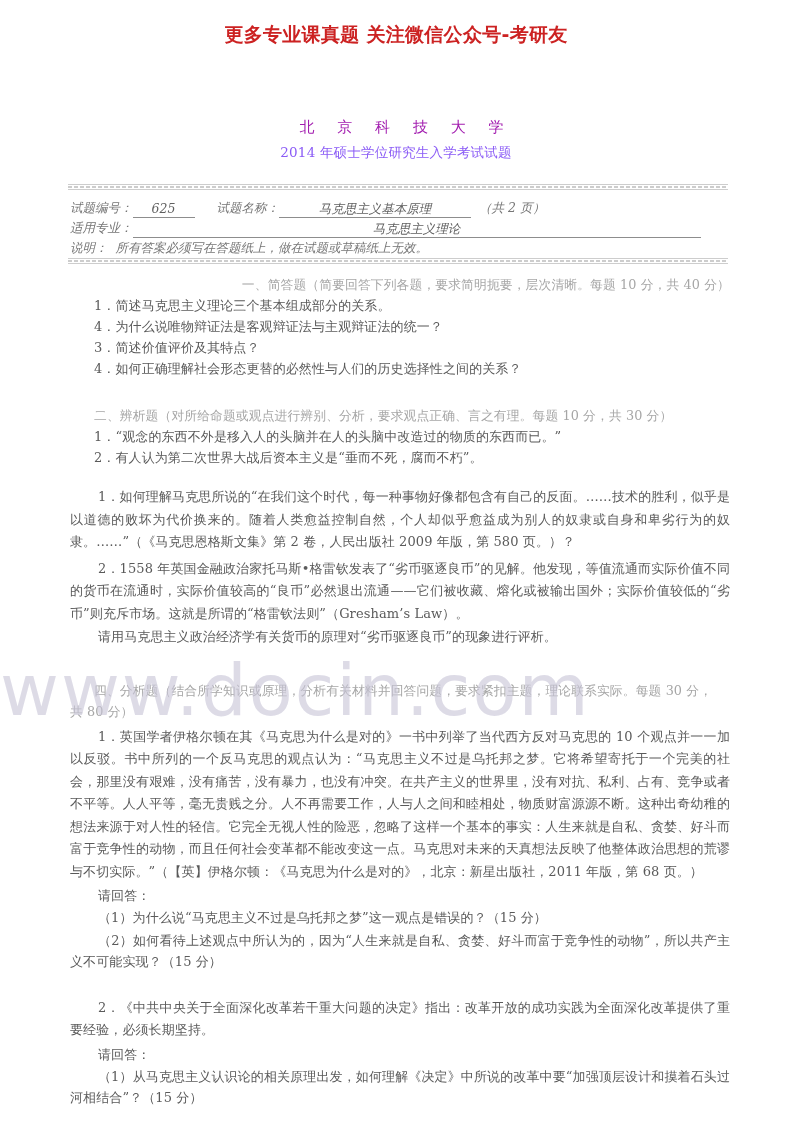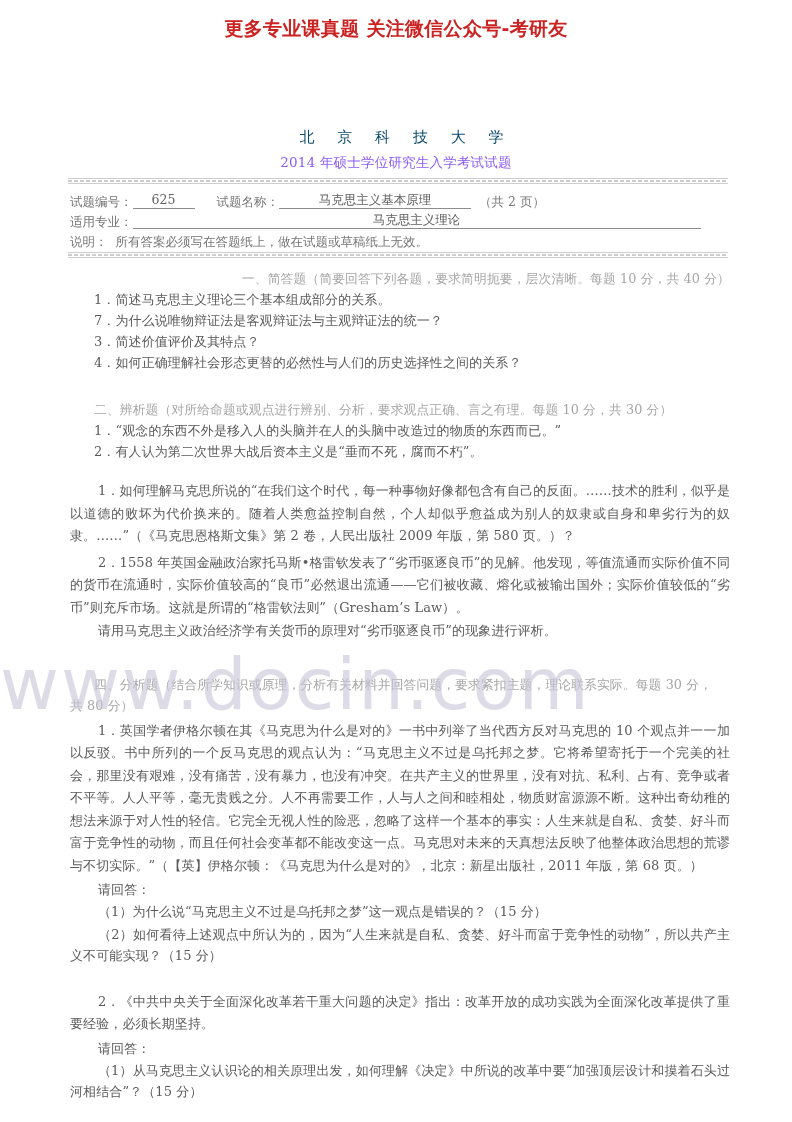--- a/index.html
+++ b/index.html
@@ -32,40 +32,39 @@
     font-size: 19px;
     font-weight: bold;
     color: #cc2222;
     letter-spacing: 0.3px;
     white-space: nowrap;
   }
 
   
   .page {
     position: absolute;
-    top: 6px;
+    top: 12px;
     left: 0;
     width: 792px;
     height: 920px;
   }
 
   .doc-title-block {
     position: absolute;
     top: 104px;
     left: 0;
     width: 792px;
     text-align: center;
   }
   .univ-name {
     font-size: 15px;
-    color: #0c4a6e;
+    color: #a21caf;
     letter-spacing: 9px;
     padding-left: 20px;
     line-height: 22px;
-    margin-top: 16px;
   }
   .exam-line {
     font-size: 13.5px;
     color: #8b5cf6;
     line-height: 22px;
     margin-top: 3px;
     letter-spacing: 0.2px;
   }
 
   .rule {
@@ -94,22 +93,23 @@
     font-size: 12.5px;
     color: #767676;
     line-height: 20px;
   }
   .meta.row1 { top: 186px; }
   .meta.row2 { top: 206px; }
   .meta.row3 { top: 226px; }
 
   .meta-row {
     display: flex;
-    align-items: flex-start;
+    align-items: flex-end;
     white-space: nowrap;
+    font-style: italic;
   }
   .fill {
     display: inline-block;
     border-bottom: 1px solid #8d8d8d;
     text-align: center;
     line-height: 16px;
     color: #5f5f5f;
   }
   .fill.code { width: 62px; }
   .fill.name { width: 192px; }
@@ -222,21 +222,21 @@
       <span>所有答案必须写在答题纸上，做在试题或草稿纸上无效。</span>
     </div>
   </div>
 
   <div class="rule bottom"></div>
 
   <div class="content">
 
     <div class="sec-head first">一、简答题（简要回答下列各题，要求简明扼要，层次清晰。每题 10 分，共 40 分）</div>
     <div class="item tight">1．简述马克思主义理论三个基本组成部分的关系。</div>
-    <div class="item tight">7．为什么说唯物辩证法是客观辩证法与主观辩证法的统一？</div>
+    <div class="item tight">4．为什么说唯物辩证法是客观辩证法与主观辩证法的统一？</div>
     <div class="item tight">3．简述价值评价及其特点？</div>
     <div class="item tight">4．如何正确理解社会形态更替的必然性与人们的历史选择性之间的关系？</div>
 
     <div class="blockgap"></div>
 
     <div class="sec-head">二、辨析题（对所给命题或观点进行辨别、分析，要求观点正确、言之有理。每题 10 分，共 30 分）</div>
     <div class="item tight">1．“观念的东西不外是移入人的头脑并在人的头脑中改造过的物质的东西而已。”</div>
     <div class="item tight">2．有人认为第二次世界大战后资本主义是“垂而不死，腐而不朽”。</div>
 
     <div class="blockgap"></div>

